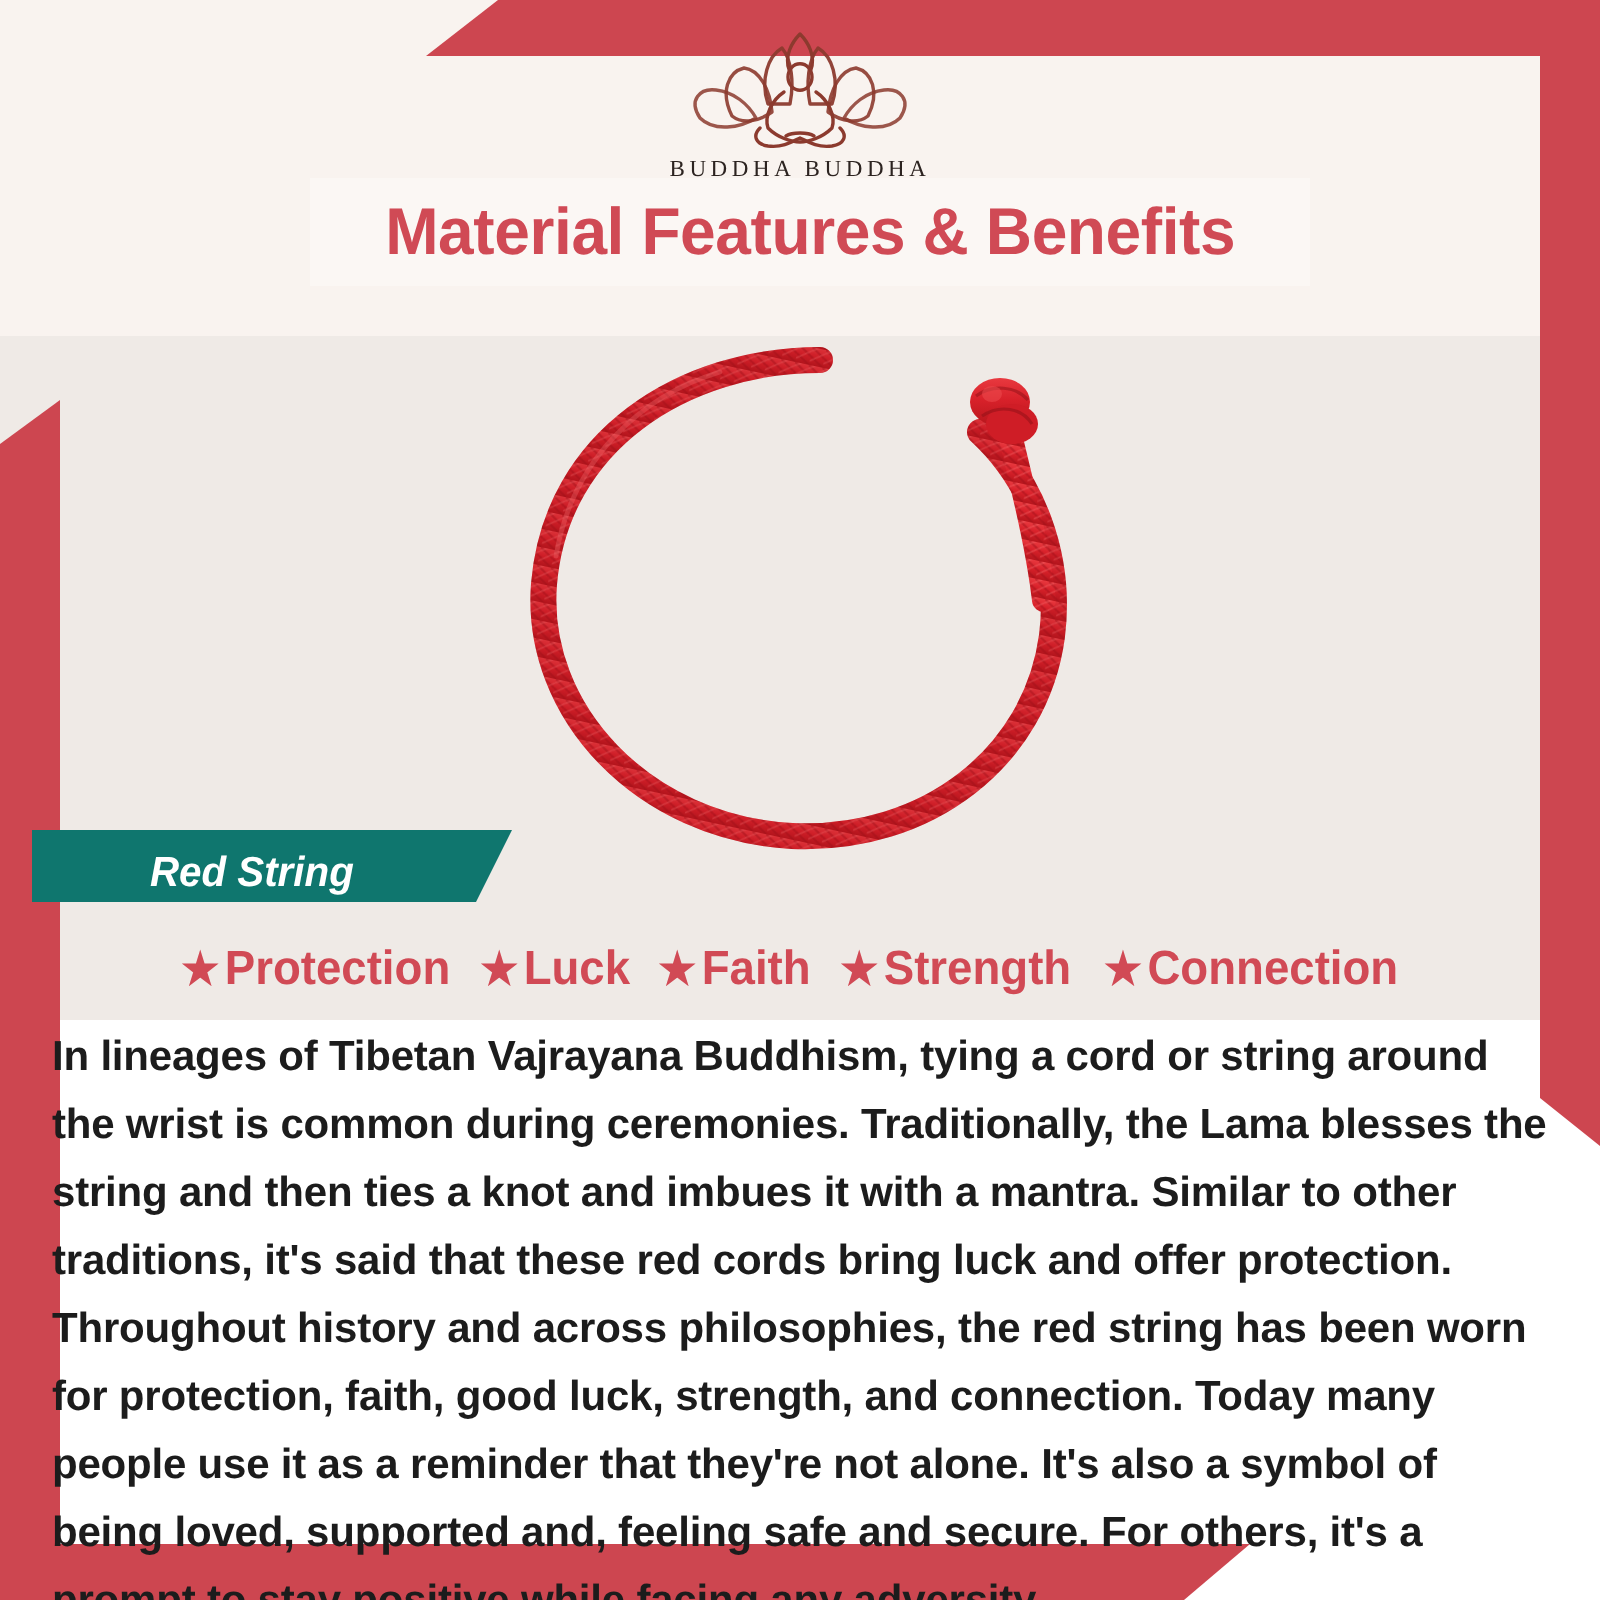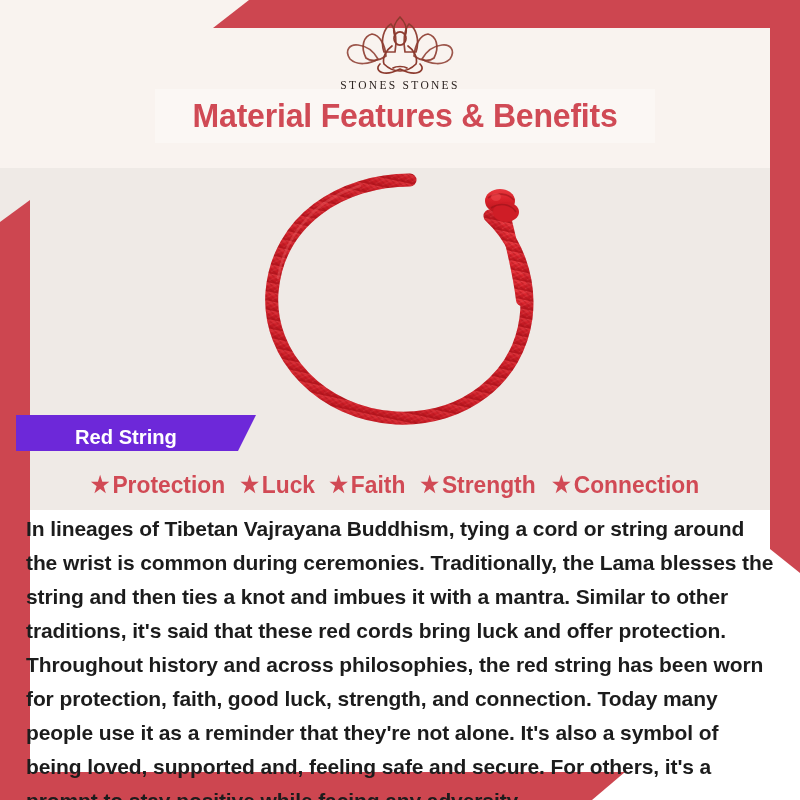--- a/index.html
+++ b/index.html
@@ -86,23 +86,23 @@
   
   .product {
     position:absolute; left:250px; top:168px; width:330px; height:262px;
   }
   .product svg { display:block; width:100%; height:100%; }
 
   
   .ribbon {
     position:absolute; left:16px; top:415px;
     width:240px; height:44px;
-    background:#6d28d9;
+    background:#0f766e;
     clip-path:polygon(0 0, 240px 0, 222px 36px, 0 36px);
-    display:flex; align-items:center;
+    display:flex; align-items:center;font-style:italic;
   }
   .ribbon-text {
     color:#ffffff;
     font-size:21px;
     font-weight:bold;
     padding-left:58px;
     letter-spacing:0px;
     transform:scaleX(0.96);
   }
 
@@ -169,21 +169,21 @@
 
         <path d="M58.6 21 C 56 14, 60 7, 64 3 C 68 7, 72 14, 69.4 21"></path>
 
         <path d="M56 32 C 50 36, 46 44, 48 50 C 53 55, 60 57, 64 57 C 68 57, 75 55, 80 50 C 82 44, 78 36, 72 32"></path>
 
         <path d="M44 50 C 40 54, 42 58, 48 59 C 55 60, 60 57, 64 55 C 68 57, 73 60, 80 59 C 86 58, 88 54, 84 50"></path>
 
         <path d="M57 54 C 60 52, 68 52, 71 54"></path>
       </g>
     </svg>
-    <div class="logo-word">STONES STONES</div>
+    <div class="logo-word">BUDDHA BUDDHA</div>
   </div>
 
   <div class="title-plate">
     <div class="title-text">Material Features &amp; Benefits</div>
   </div>
 
   <div class="product">
     <svg viewBox="0 0 330 262">
       <defs>
         <linearGradient id="cordg" x1="0" y1="0" x2="0" y2="1">

